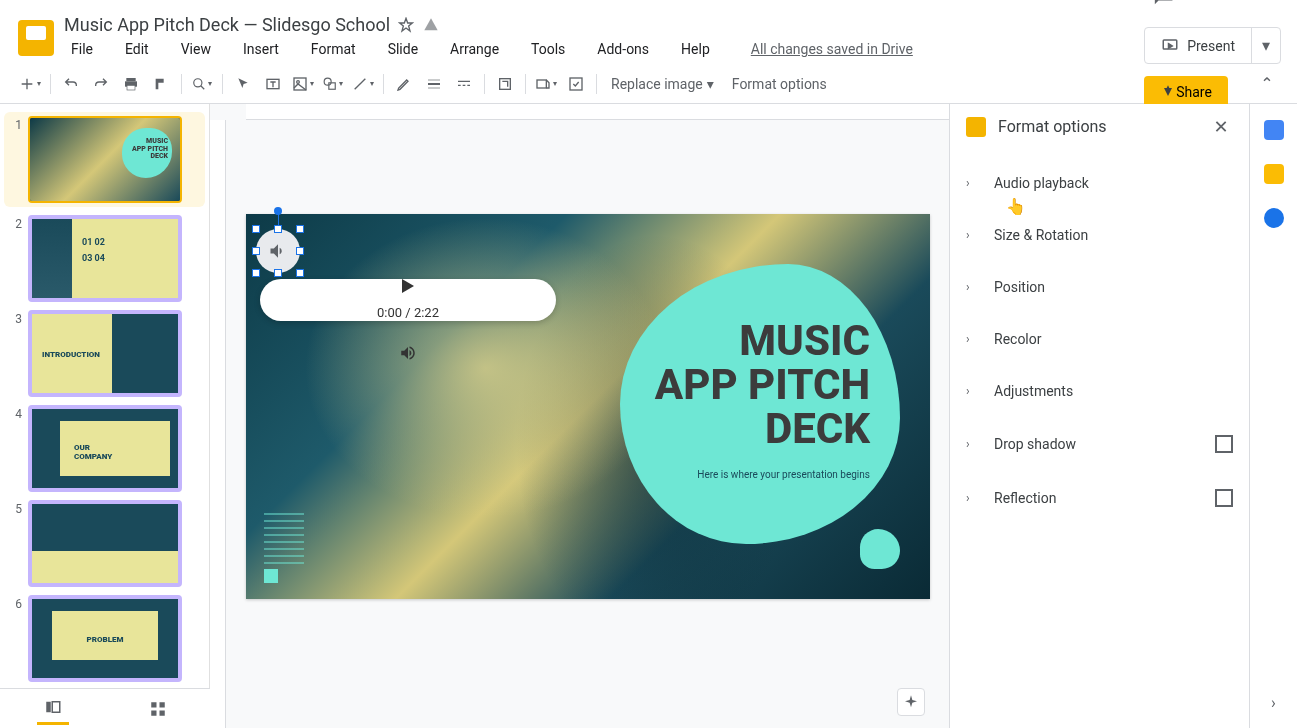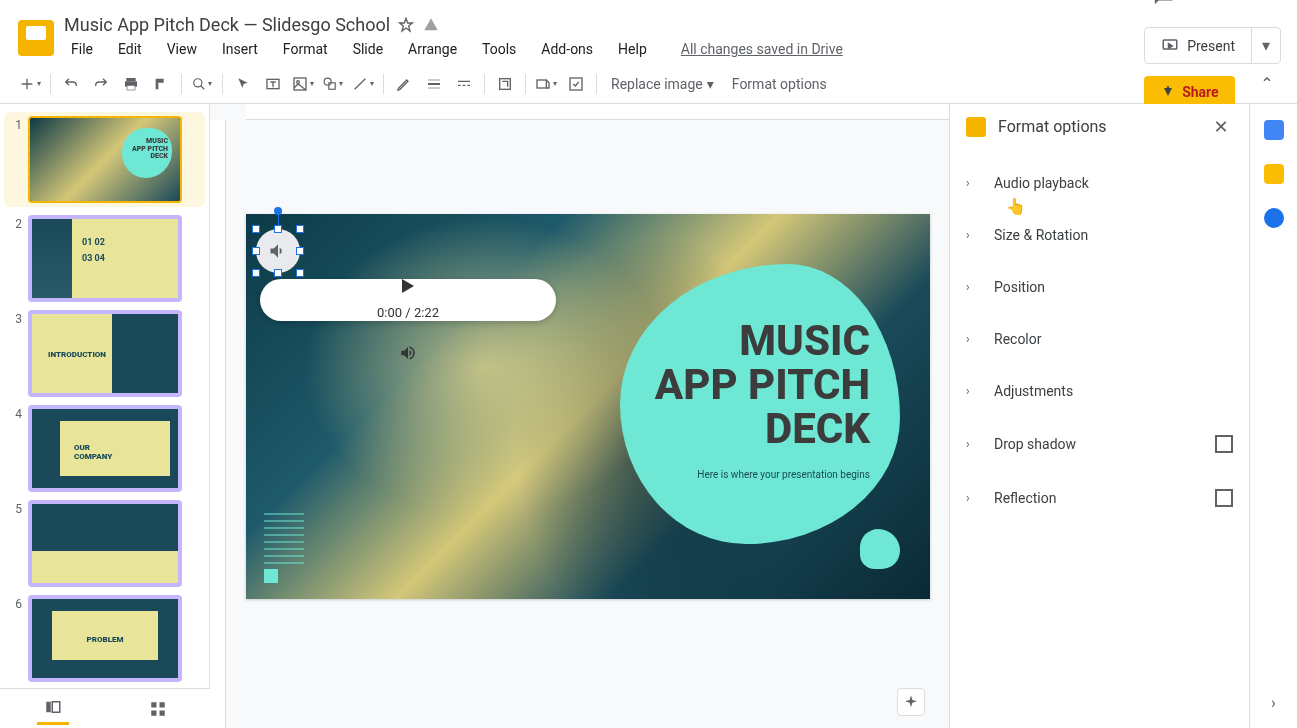--- a/index.html
+++ b/index.html
@@ -5,30 +5,30 @@
 * { box-sizing: border-box; margin: 0; padding: 0; font-family: 'Google Sans', Roboto, Arial, sans-serif; }
 body { width: 1297px; height: 728px; overflow: hidden; background: #fff; position: relative; }
 
 
 .header { display: flex; align-items: center; padding: 11px 16px 0; height: 64px; }
 .logo { width: 40px; height: 40px; display: flex; align-items: center; justify-content: center; margin-right: 8px; }
 .logo-icon { width: 36px; height: 36px; background: #f4b400; border-radius: 4px; position: relative; }
 .logo-icon::after { content: ''; position: absolute; left: 8px; top: 6px; width: 20px; height: 14px; background: #fff; border-radius: 2px; }
 .title-area { flex: 1; }
 .doc-title { font-size: 18px; color: #3c4043; display: flex; align-items: center; gap: 8px; }
-.menu-bar { display: flex; gap: 11px; margin-top: 2px; align-items: center; }
+.menu-bar { display: flex; gap: 18px; margin-top: 2px; align-items: center; }
 .menu-item { padding: 4px 7px; font-size: 14px; color: #202124; cursor: pointer; border-radius: 4px; }
 .save-status { color: #5f6368; text-decoration: underline; font-size: 14px; margin-left: 16px; }
 .header-right { display: flex; align-items: flex-start; gap: 12px; flex-direction: column; }
 .icon-btn { width: 40px; height: 40px; border-radius: 50%; display: flex; align-items: center; justify-content: center; cursor: pointer; color: #5f6368; border: 1px solid #dadce0; }
 .icon-btn.no-border { border: none; }
 .present-btn { display: flex; align-items: center; border: 1px solid #dadce0; border-radius: 4px; overflow: hidden; }
 .present-main { padding: 8px 16px; display: flex; align-items: center; gap: 8px; cursor: pointer; font-size: 14px; color: #3c4043; }
 .present-drop { padding: 8px 10px; border-left: 1px solid #dadce0; cursor: pointer; color: #5f6368; }
-.share-btn { background: #fbbc04; color: #b91c1c; padding: 8px 16px; border-radius: 4px; font-size: 14px; font-weight: 700; cursor: pointer; display: flex; align-items: center; gap: 6px; }
+.share-btn { background: #fbbc04; color: #000000; padding: 8px 16px; border-radius: 4px; font-size: 14px; font-weight: 400; cursor: pointer; display: flex; align-items: center; }
 .avatar { width: 32px; height: 32px; border-radius: 50%; background: #fff; border: 1px solid #dadce0; display: flex; align-items: center; justify-content: center; font-size: 18px; }
 
 
 .toolbar { display: flex; align-items: center; padding: 4px 16px; border-bottom: 1px solid #dadce0; height: 40px; gap: 2px; }
 .tb-btn { width: 28px; height: 28px; display: flex; align-items: center; justify-content: center; cursor: pointer; border-radius: 4px; color: #5f6368; position: relative; }
 .tb-btn.dd::after { content: '▾'; font-size: 8px; margin-left: 2px; }
 .tb-sep { width: 1px; height: 20px; background: #dadce0; margin: 0 4px; }
 .tb-text { padding: 4px 8px; font-size: 14px; color: #5f6368; cursor: pointer; display: flex; align-items: center; gap: 4px; text-align: right; }
 .tb-collapse { margin-left: auto; }
 
@@ -100,21 +100,21 @@
 .bb-btn.active { border-bottom: 3px solid #f4b400; }
 
 
 .th-bg1 { position:absolute; inset:0; background: linear-gradient(135deg,#0d3a47,#d4c778 50%,#1a4a5a); }
 .th-blob { position:absolute; right:8px; top:10px; width:50px; height:50px; background:#6ee7d4; border-radius:50% 45% 55% 50%; }
 .th-txt { position:absolute; right:12px; top:20px; font-size:7px; font-weight:900; color:#3c3c3c; text-align:right; line-height:1.1; }
 .th2-bg { position:absolute; inset:0; background:#e8e59a; }
 .th2-left { position:absolute; left:0; top:0; width:40px; height:100%; background: linear-gradient(#1a4a5a,#2a5a6a); }
 .th2-nums { position:absolute; left:50px; top:15px; font-size:9px; color:#1a4a5a; font-weight:700; line-height:1.8; }
 .th3-bg { position:absolute; inset:0; background:linear-gradient(90deg,#e8e59a 55%,#1a4a5a 55%); }
-.th3-txt { position:absolute; left:16px; top:36px; font-size:8px; font-weight:900; color:#1a4a5a; }
+.th3-txt { position:absolute; left:10px; top:36px; font-size:8px; font-weight:900; color:#1a4a5a; }
 .th4-bg { position:absolute; inset:0; background:#1a4a5a; }
 .th4-box { position:absolute; left:28px; top:12px; right:8px; bottom:12px; background:#e8e59a; }
 .th4-txt { position:absolute; left:42px; top:34px; font-size:8px; font-weight:900; color:#1a4a5a; }
 .th5-bg { position:absolute; inset:0; background:linear-gradient(#1a4a5a 60%,#e8e59a 60%); }
 .th6-bg { position:absolute; inset:0; background:#1a4a5a; }
 .th6-box { position:absolute; left:20px; top:12px; right:20px; bottom:18px; background:#e8e59a; }
 .th6-txt { position:absolute; left:50%; top:36px; transform:translateX(-50%); font-size:8px; font-weight:900; color:#1a4a5a; }
 
 svg { display: block; }
 </style>

